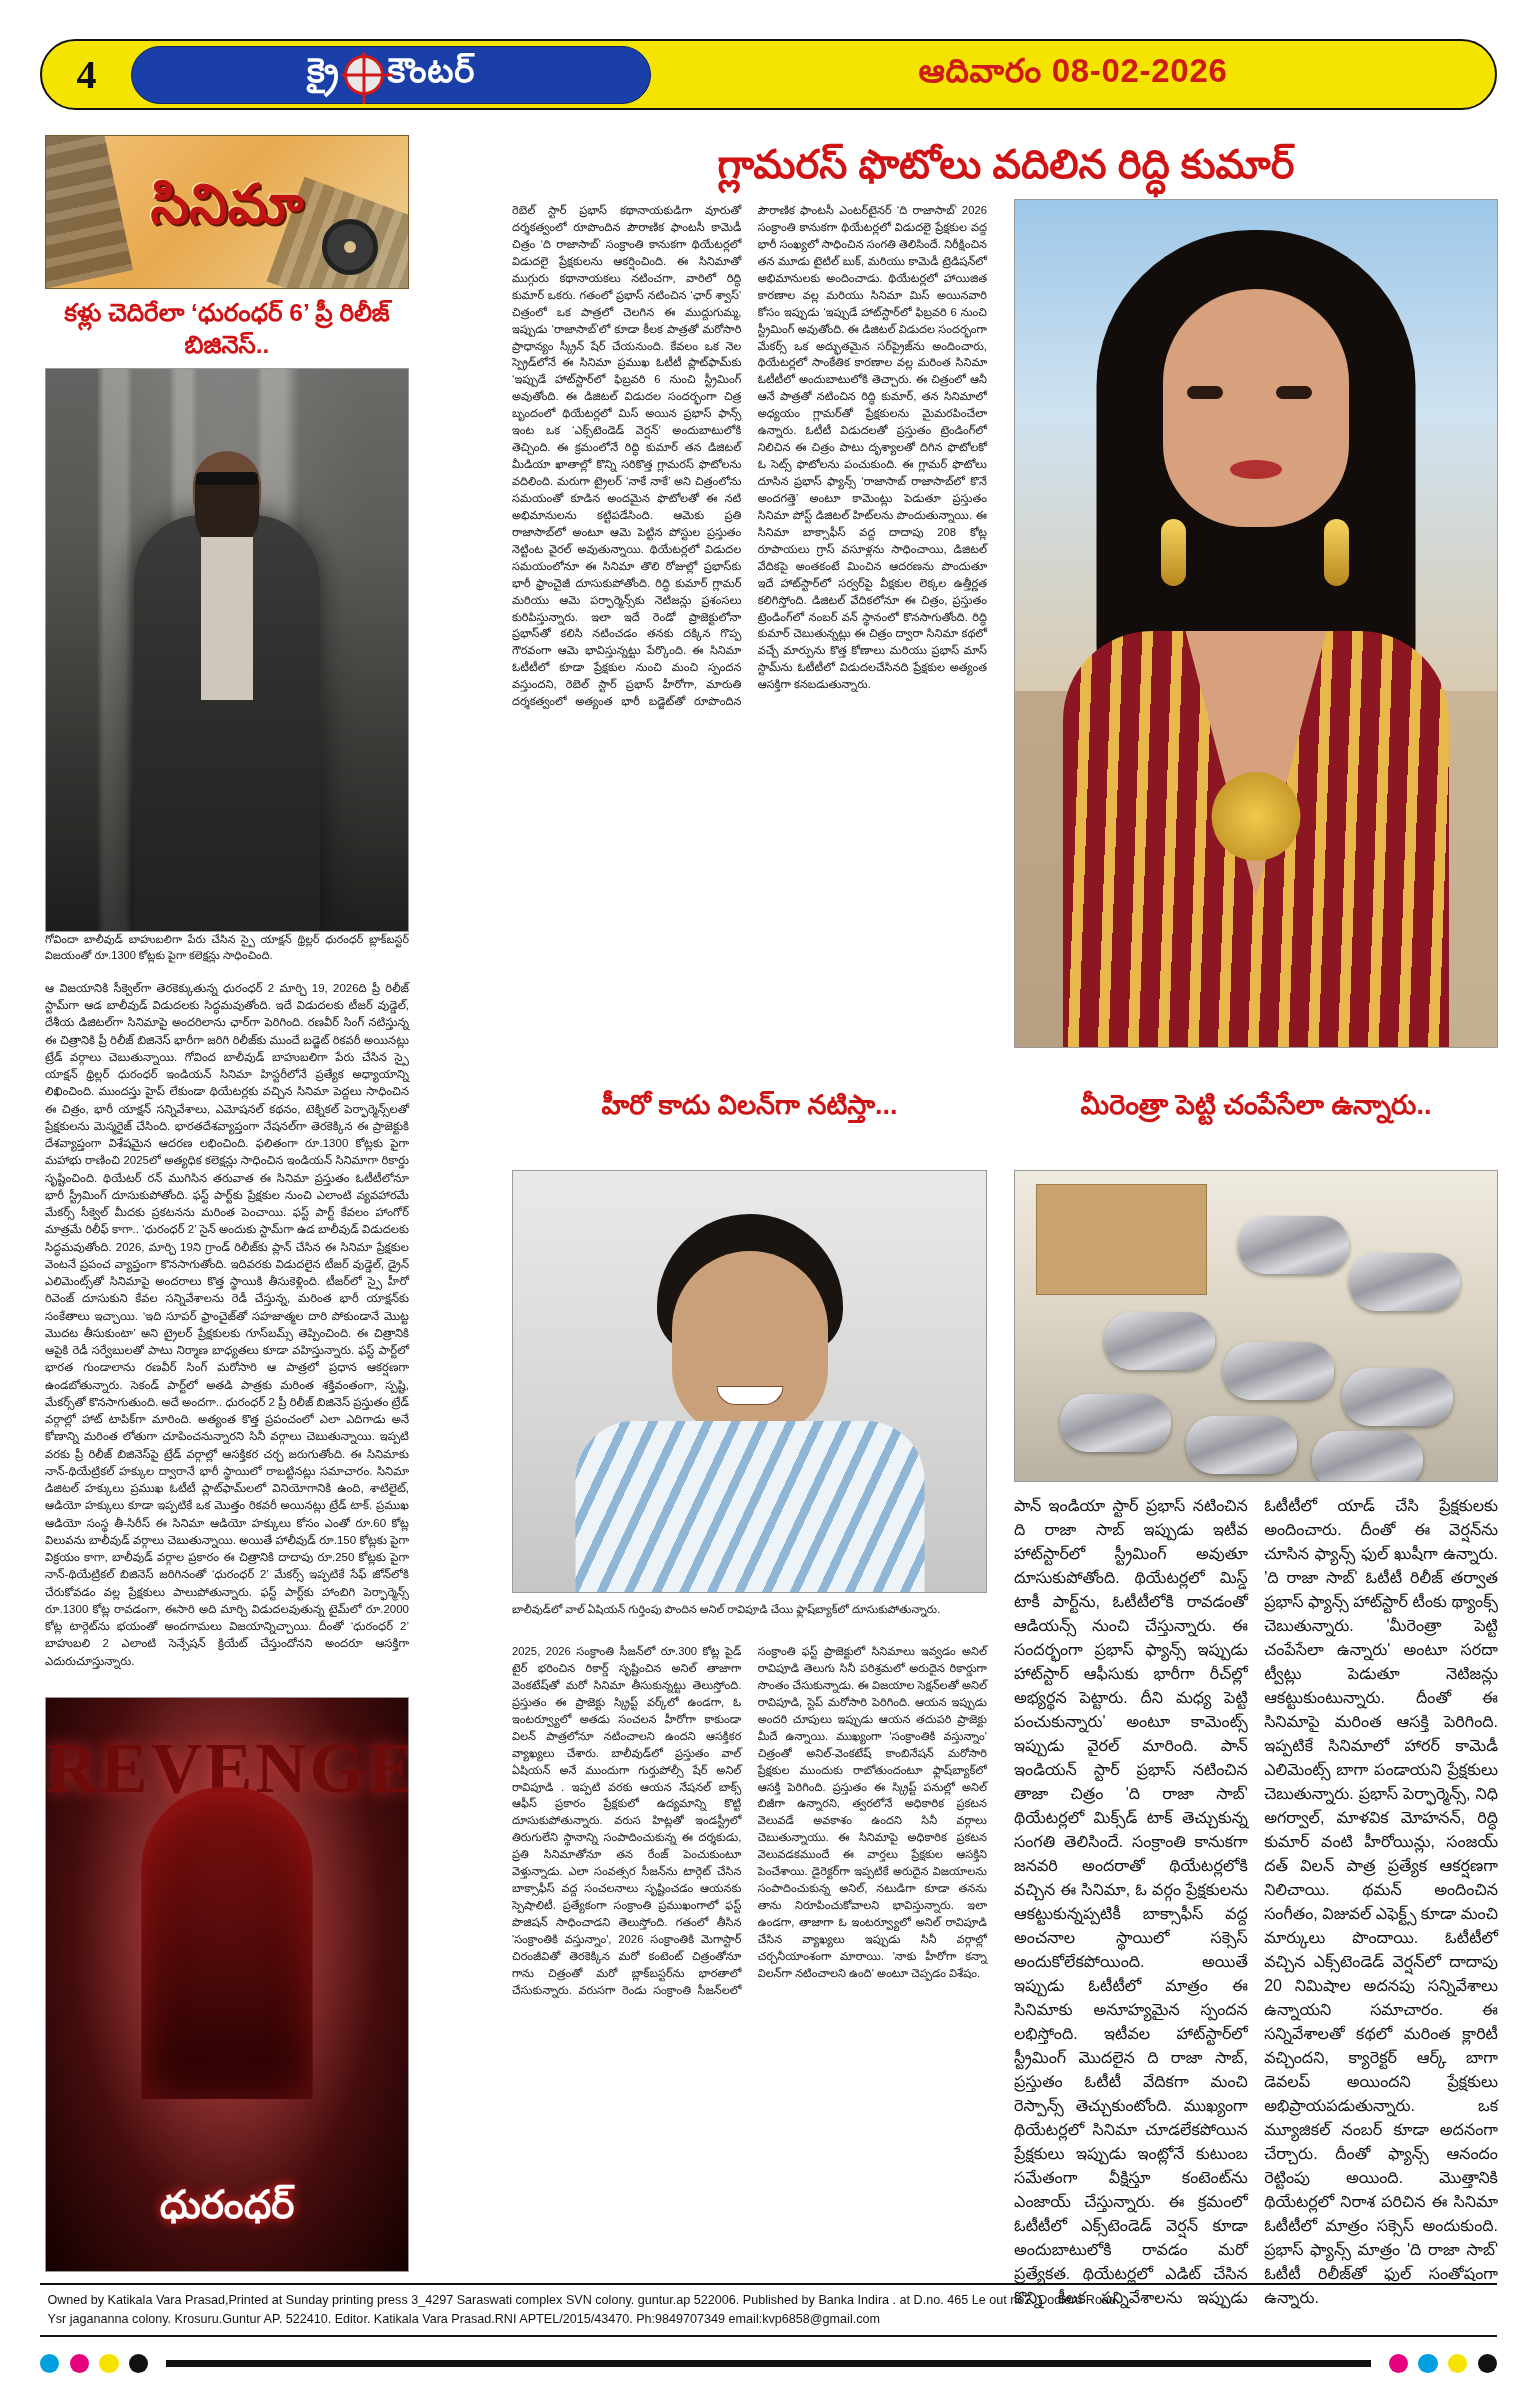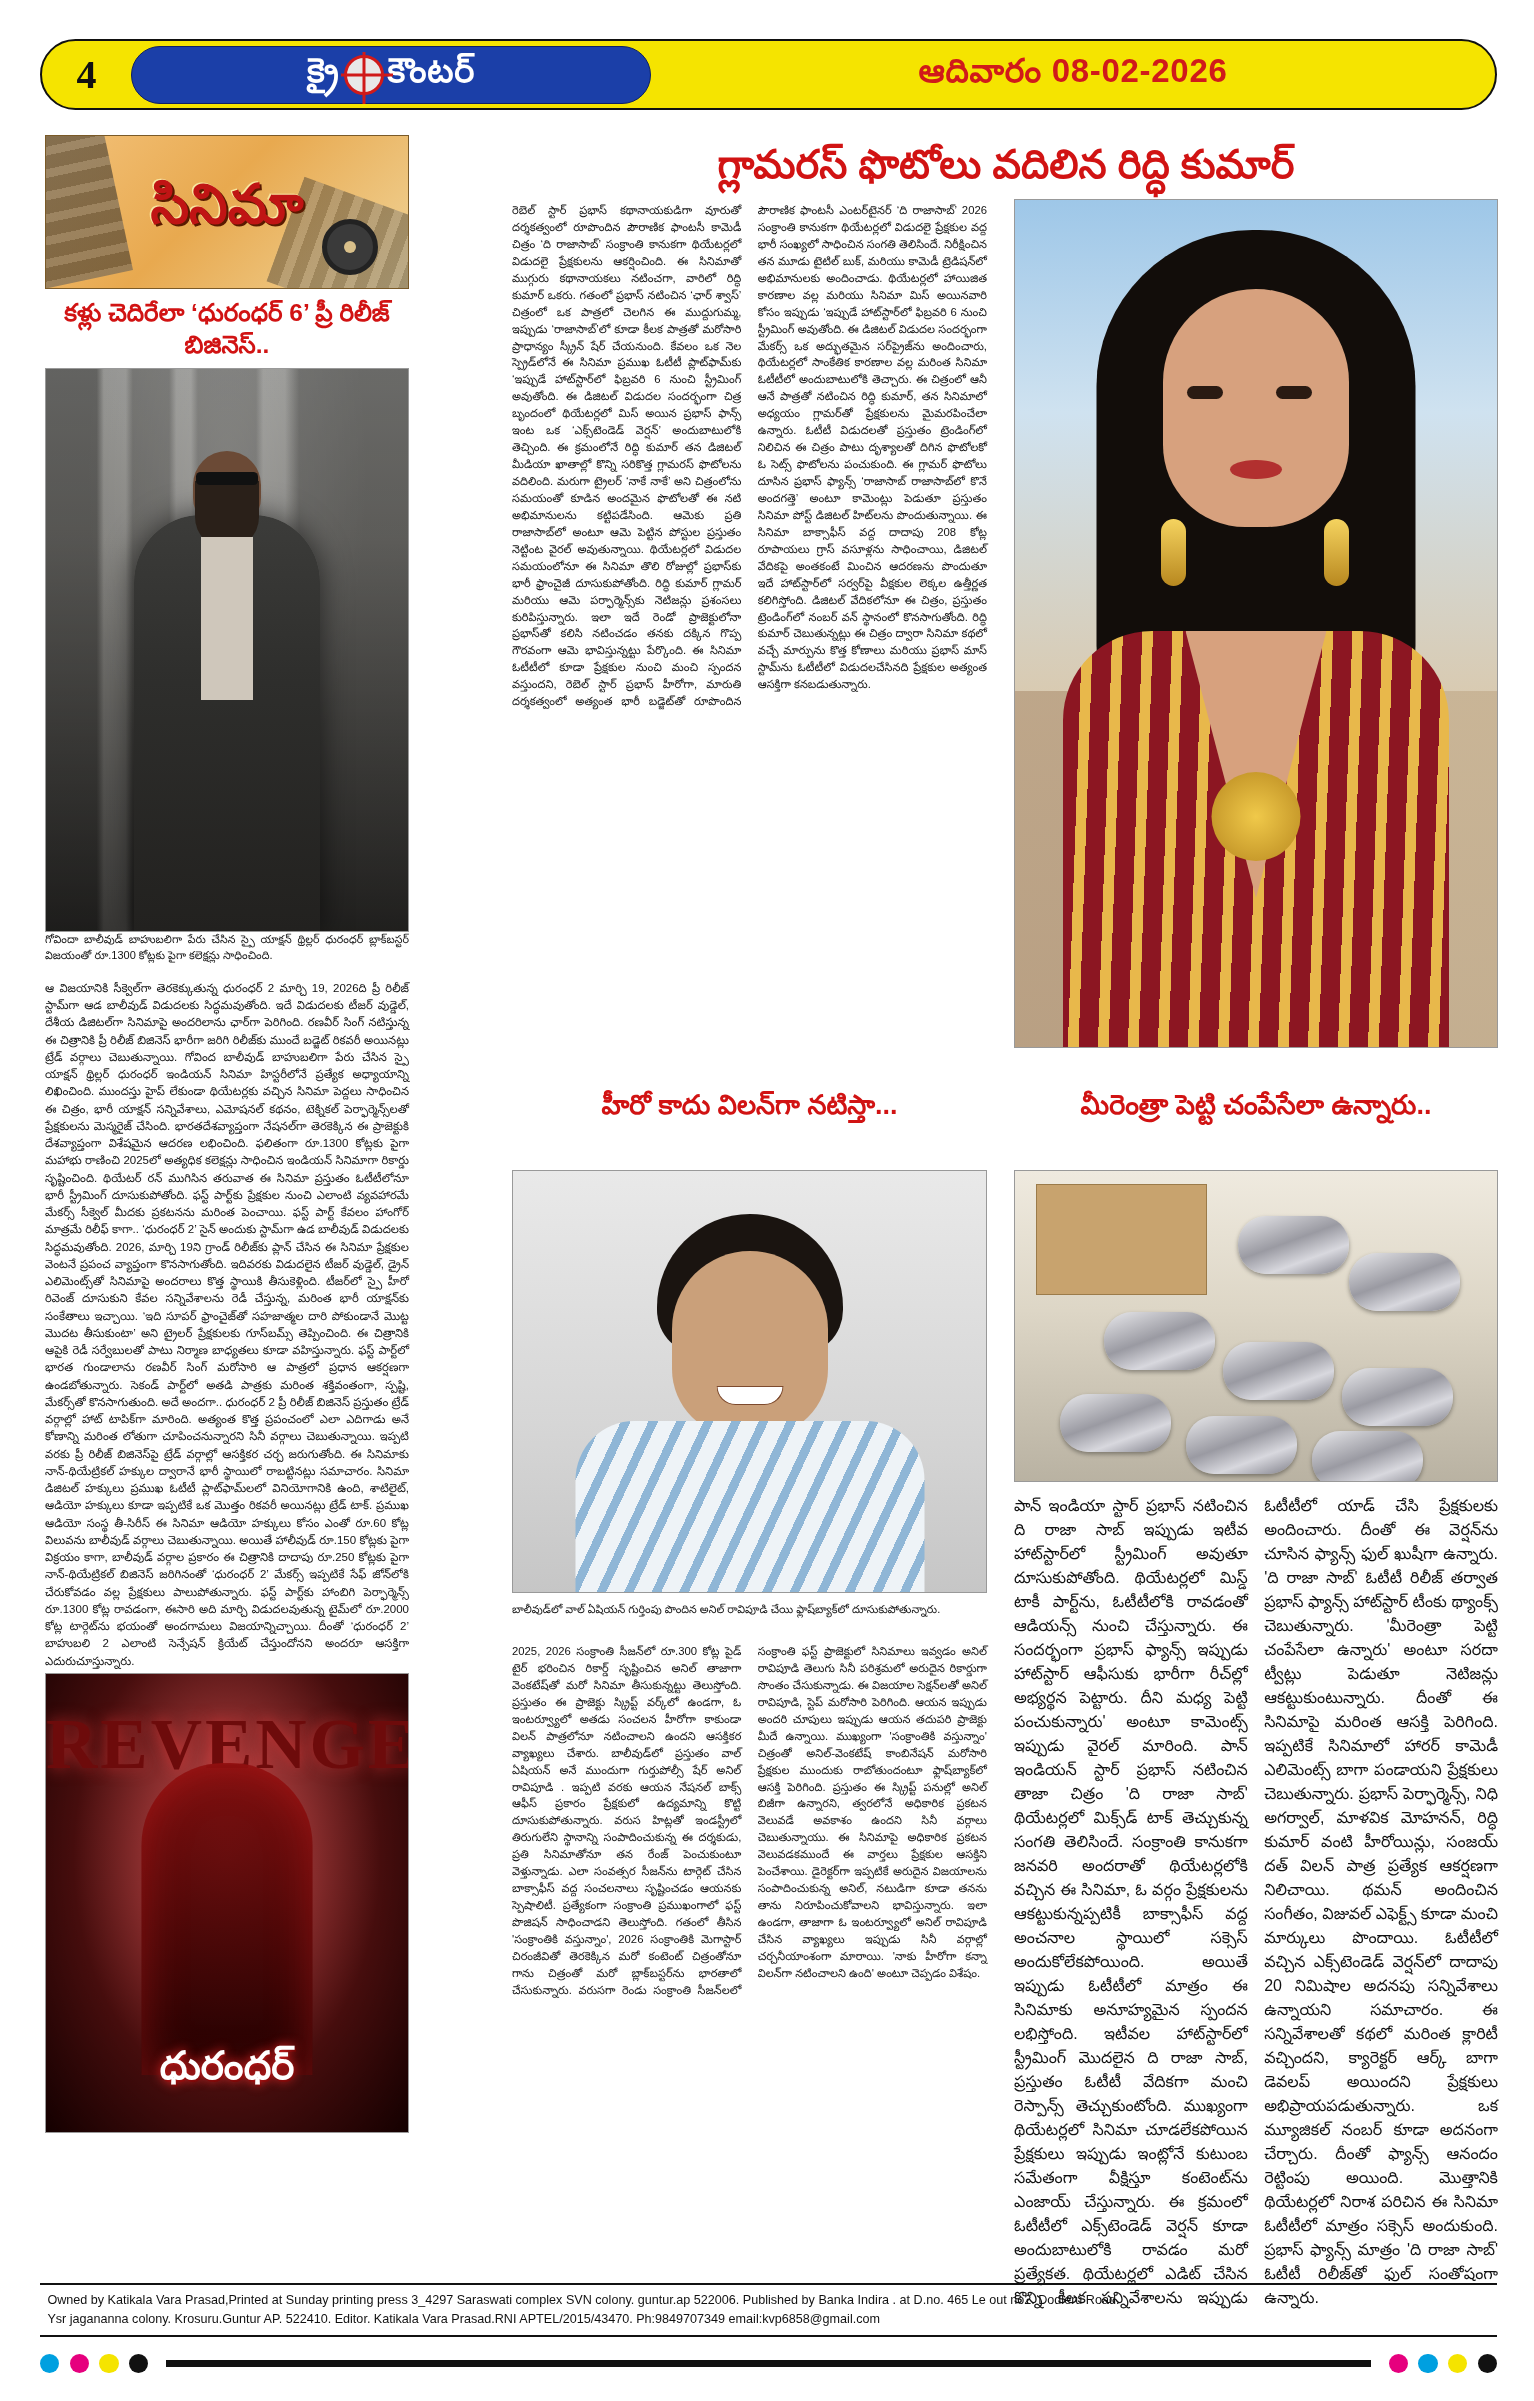--- a/index.html
+++ b/index.html
@@ -186,22 +186,22 @@
   }
   .body-col {
     font-size: 11.5px;
     line-height: 1.5;
     text-align: justify;
     color:#111;
     margin-top: 16px;
     hyphens: auto;
   }
   .ph-revenge {
-    height: 460px;
-    margin-top: 3px;
+    height: 575px;
+    margin-top: 27px;
     background:
       radial-gradient(ellipse at 50% 40%, rgba(210,30,30,.75), rgba(60,0,0,.95) 60%, #140000 100%);
     position: relative;
   }
   .ph-revenge .rtext {
     position:absolute; left:0; right:0; top:30px;
     text-align:center; font-size:71px; font-weight:bold;
     color:#6d0b0b; letter-spacing:3px;
     font-family:"Liberation Serif", serif;
     text-shadow: 0 0 16.3px rgba(255,60,60,.55);

